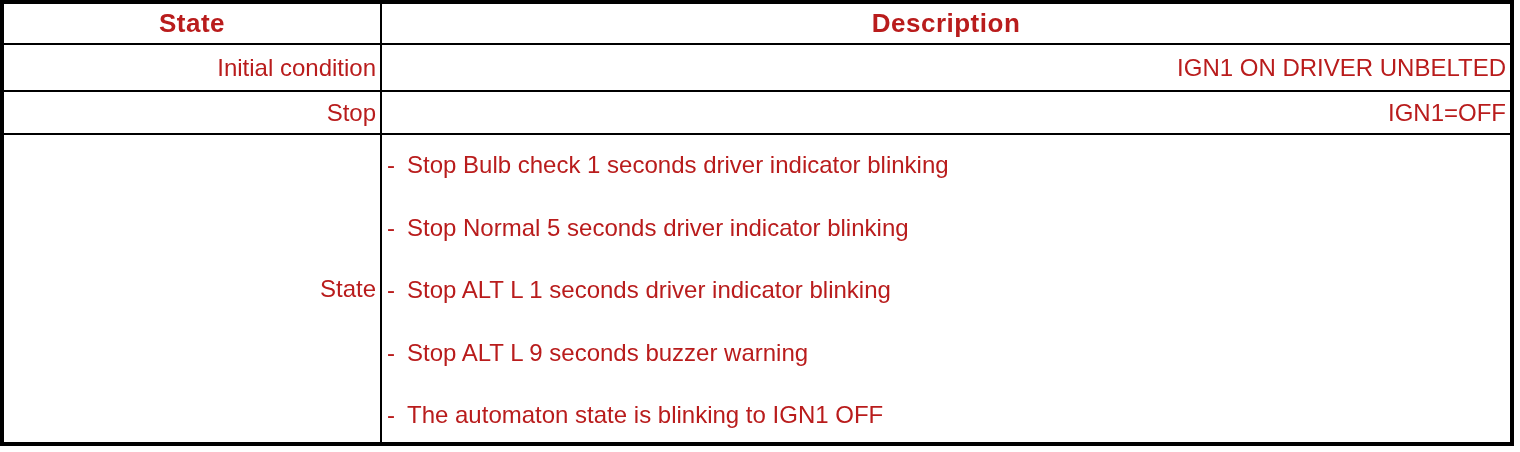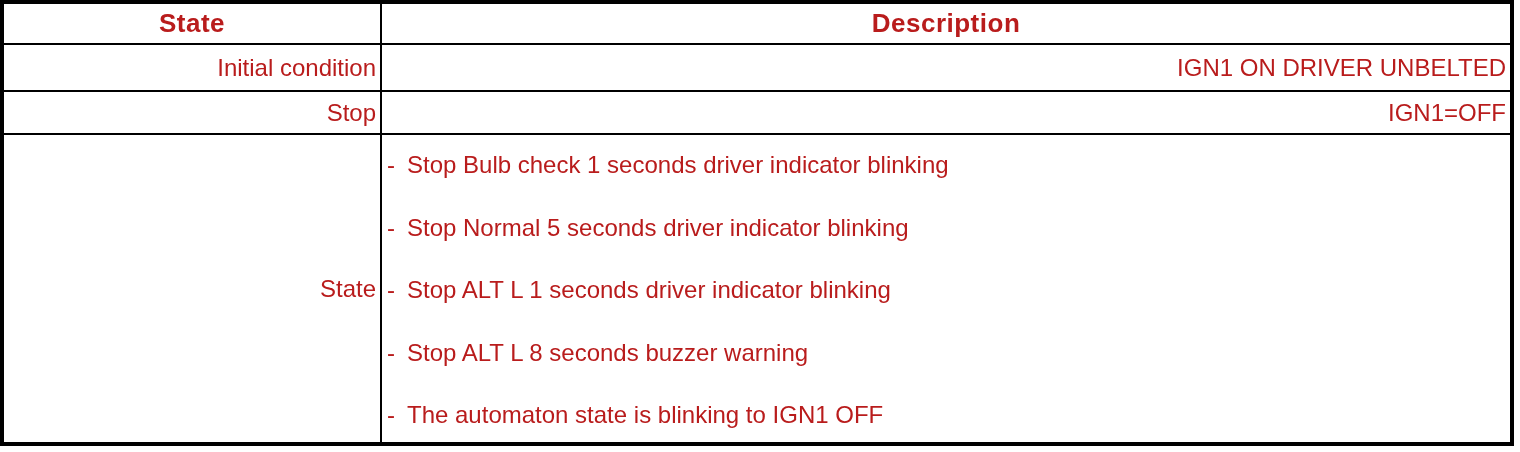--- a/index.html
+++ b/index.html
@@ -110,21 +110,21 @@
             <div class="action-item">
               <span class="bullet">-</span>
               <span>Stop Normal 5 seconds driver indicator blinking</span>
             </div>
             <div class="action-item">
               <span class="bullet">-</span>
               <span>Stop ALT L 1 seconds driver indicator blinking</span>
             </div>
             <div class="action-item">
               <span class="bullet">-</span>
-              <span>Stop ALT L 8 seconds buzzer warning</span>
+              <span>Stop ALT L 9 seconds buzzer warning</span>
             </div>
             <div class="action-item">
               <span class="bullet">-</span>
               <span>The automaton state is blinking to IGN1 OFF</span>
             </div>
           </div>
         </td>
       </tr>
     </tbody>
   </table>

